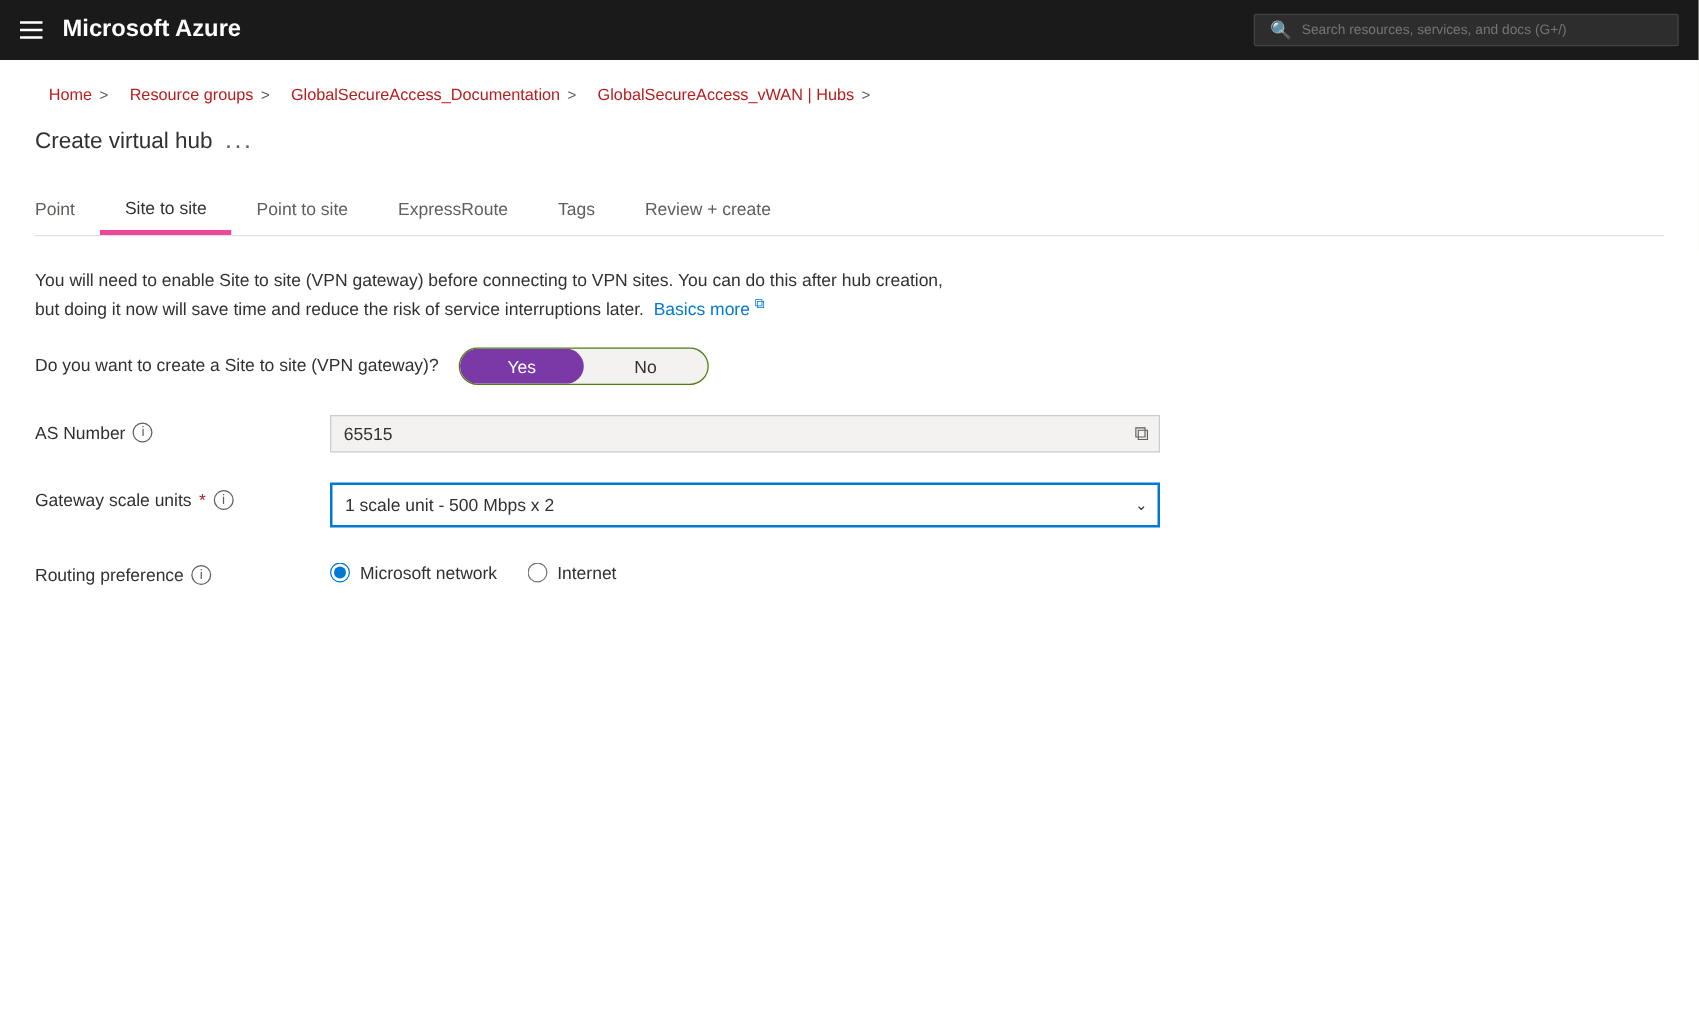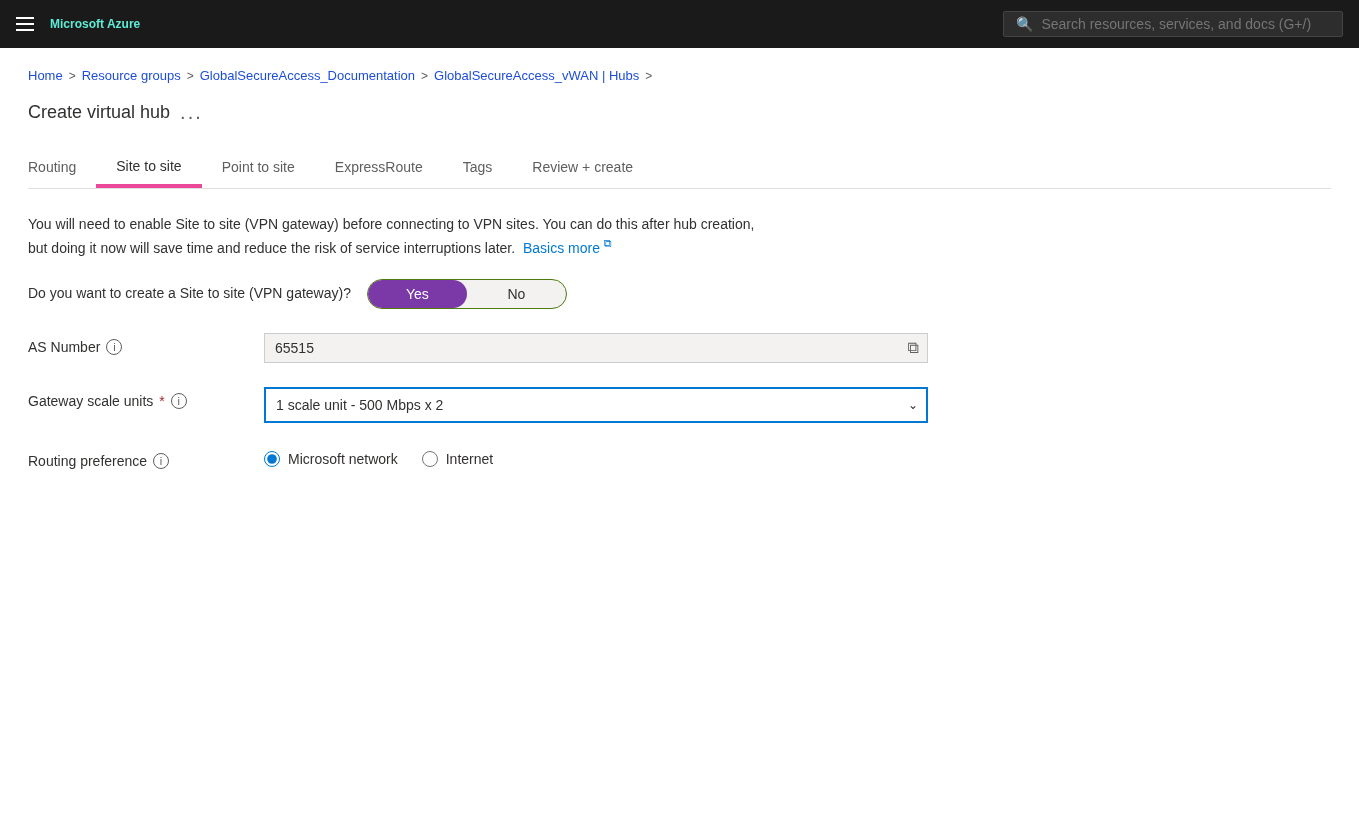--- a/index.html
+++ b/index.html
@@ -10,41 +10,41 @@
       background: #1a1a1a;
       color: #fff;
       display: flex;
       align-items: center;
       padding: 0 16px;
       height: 48px;
       gap: 16px;
     }
     .hamburger { display: flex; flex-direction: column; gap: 4px; cursor: pointer; }
     .hamburger span { display: block; width: 18px; height: 2px; background: #fff; }
-    .top-nav-title { font-size: 12px; font-weight: 600; color: #5eead4; flex: 1; }
+    .top-nav-title { font-size: 19px; font-weight: 600; color: #ffffff; flex: 1; }
     .search-box {
       display: flex; align-items: center; background: #2d2d2d;
       border: 1px solid #444; border-radius: 2px; padding: 4px 12px; gap: 8px; width: 340px;
     }
-    .search-box input { background: transparent; border: none; color: #ccc; font-size: 14px; outline: none; width: 100%; }
+    .search-box input { background: transparent; border: none; color: #ccc; font-size: 11px; outline: none; width: 100%; }
     .search-icon-char { color: #aaa; font-size: 14px; }
 
     
     .main-content {
       background: #fff;
       min-height: calc(100vh - 48px);
       padding: 20px 28px 20px 28px;
     }
 
     
     .breadcrumb {
       display: flex; align-items: center; gap: 6px;
       font-size: 13px; color: #0078d4; margin-bottom: 18px;
     }
-    .breadcrumb a { color: #1d4ed8; text-decoration: none; }
+    .breadcrumb a { color: #b91c1c; text-decoration: none; margin-left: 11px; }
     .breadcrumb-sep { color: #605e5c; font-size: 12px; }
 
     
     .page-title-row {
       display: flex; align-items: center; gap: 10px; margin-bottom: 24px;
     }
     .page-title { font-size: 18px; font-weight: 300; color: #323130; }
     .ellipsis-btn { background: none; border: none; font-size: 20px; color: #605e5c; cursor: pointer; letter-spacing: 2px; }
 
     
@@ -154,21 +154,21 @@
     <a href="#">GlobalSecureAccess_vWAN | Hubs</a>
     <span class="breadcrumb-sep">&gt;</span>
   </nav>
 
   <div class="page-title-row">
     <h1 class="page-title">Create virtual hub</h1>
     <button class="ellipsis-btn">...</button>
   </div>
 
   <div class="tabs">
-    <button class="tab">Routing</button>
+    <button class="tab">Point</button>
     <button class="tab active">Site to site</button>
     <button class="tab">Point to site</button>
     <button class="tab">ExpressRoute</button>
     <button class="tab">Tags</button>
     <button class="tab">Review + create</button>
   </div>
 
   <div class="form-section">
     <p class="info-text">
       <span>You will need to enable Site to site (VPN gateway) before connecting to VPN sites. You can do this after hub creation, but doing it now will save time and reduce the risk of service interruptions later.</span>

